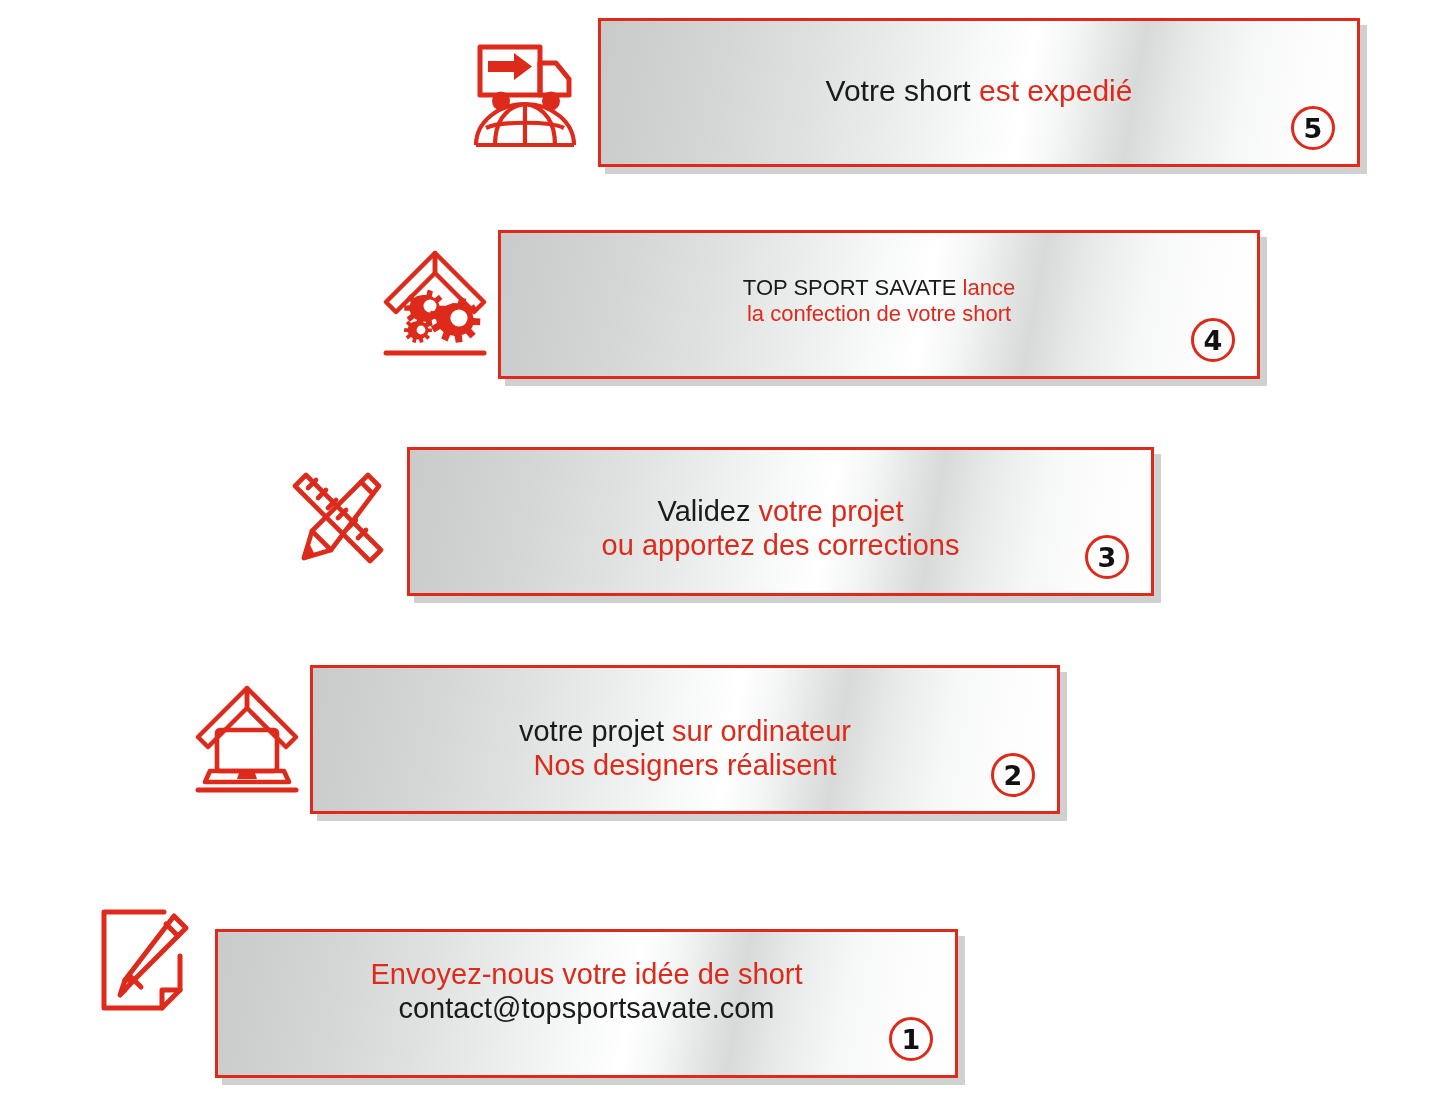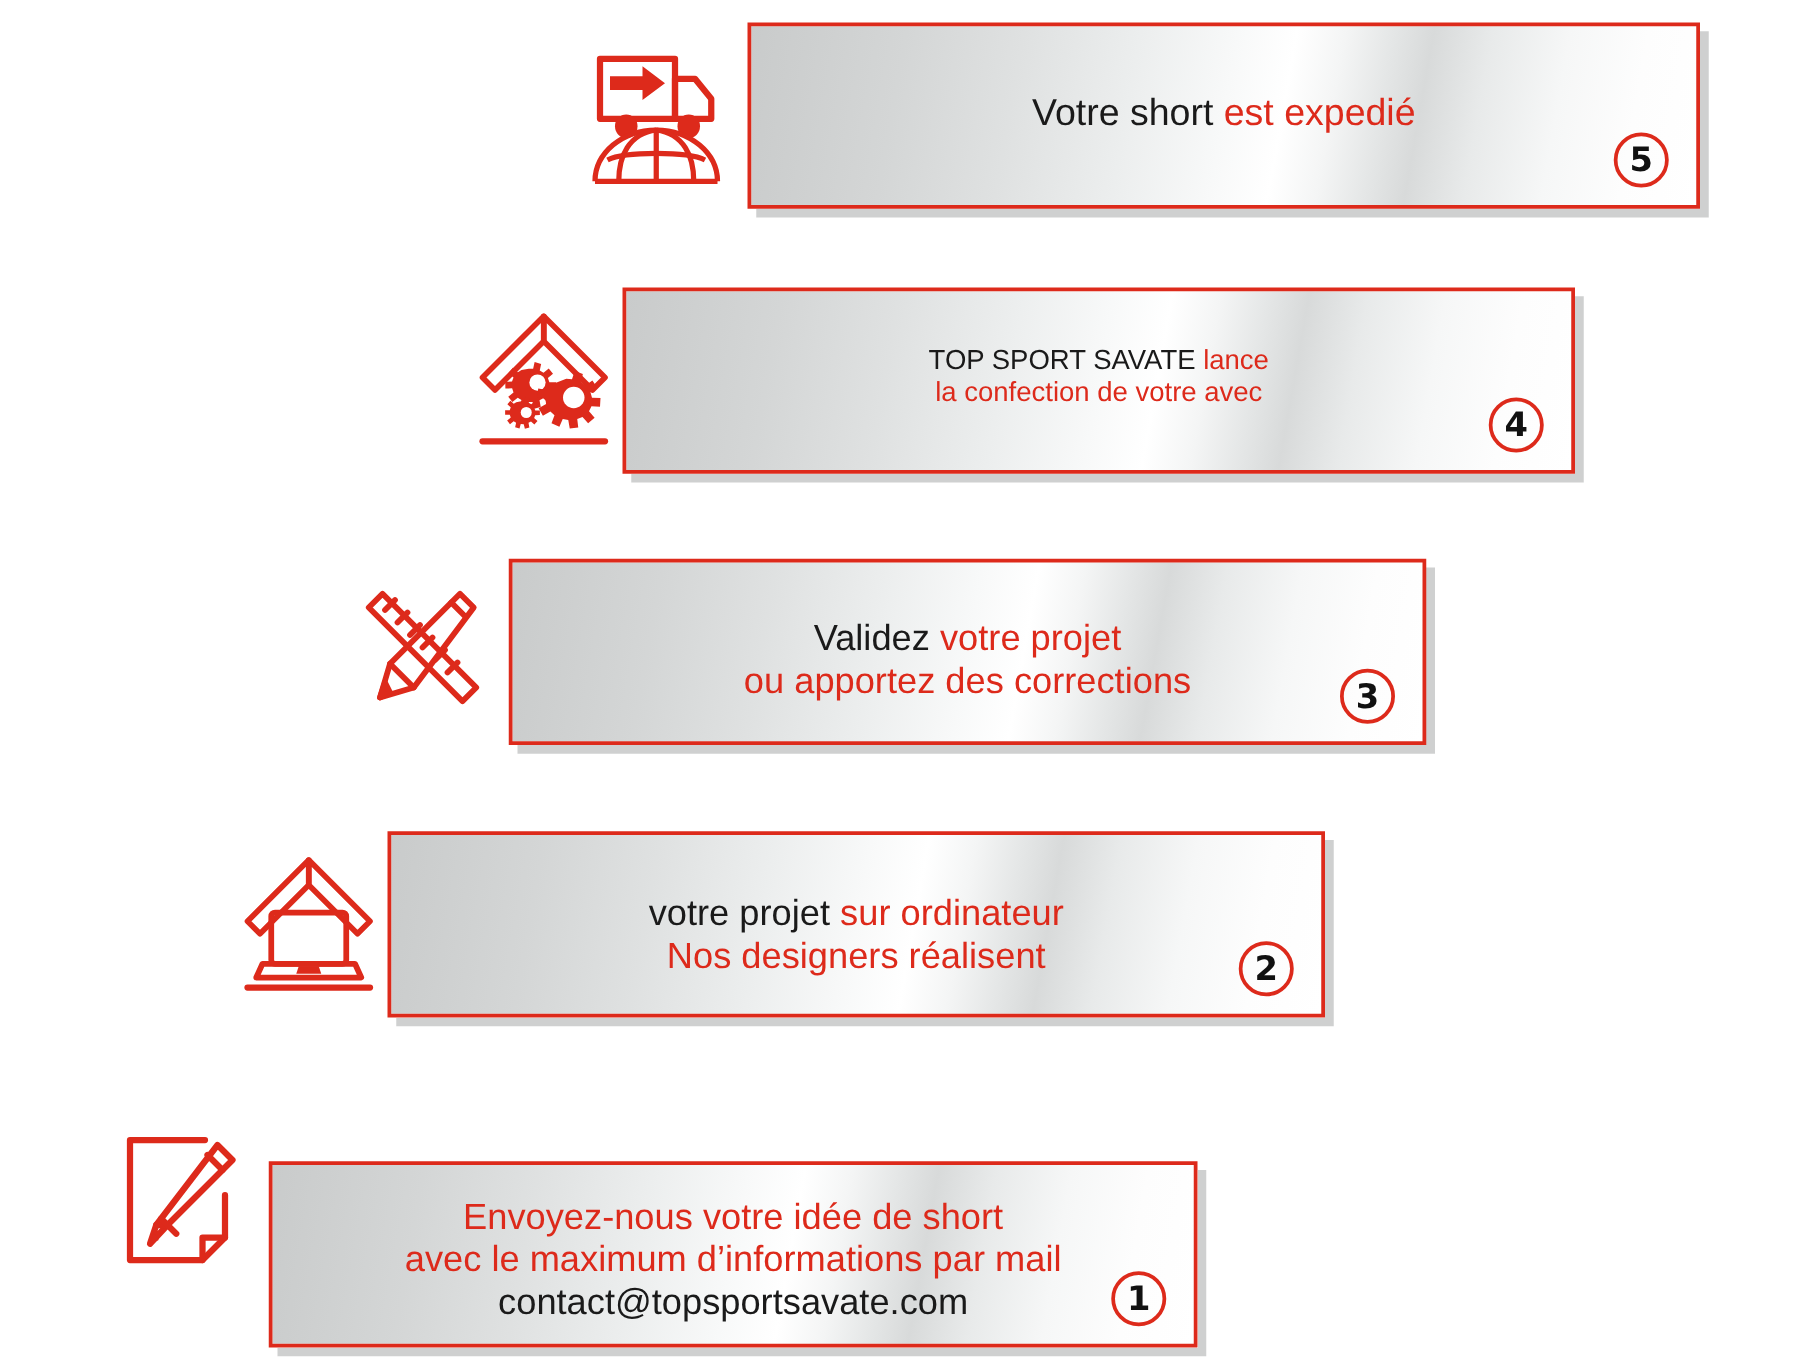--- a/index.html
+++ b/index.html
@@ -97,21 +97,21 @@
   
   #step-5 { left: 470px; top: 18px;  width: 900px; }
   #step-5 .banner { left: 128px; right: 10px; }
   #step-5 .banner-text { top: 52px; font-size: 30px; }
 
   #step-4 { left: 380px; top: 230px; width: 900px; }
   #step-4 .banner { left: 118px; right: 20px; }
   #step-4 .banner-text { top: 42px; font-size: 22px; }
 
   #step-3 { left: 282px; top: 447px; width: 890px; }
-  #step-3 .banner { left: 125px; right: 31px; }
+  #step-3 .banner { left: 125px; right: 18px; }
   #step-3 .banner-text { top: 44px; font-size: 29px; }
 
   #step-2 { left: 192px; top: 665px; width: 890px; }
   #step-2 .banner { left: 118px; right: 22px; }
   #step-2 .banner-text { top: 46px; font-size: 29px; }
 
   #step-1 { left: 90px;  top: 885px; width: 890px; }
   #step-1 .banner { left: 125px; right: 22px; margin-top: 44px; }
   #step-1 .banner-text { top: 25px; font-size: 29px; }
 </style>
@@ -166,21 +166,21 @@
         <g fill="#dd2a1b">
           <path d="M37 76 l2.4 0.1 0.8-3.7 3.6 1.1 -0.8 3.6 2 1.2 2.9-2.4 2.3 2.9 -2.8 2.4 0.8 2.2 3.7 0 0 3.7 -3.7 0.1 -0.9 2.2 2.7 2.5 -2.5 2.8 -2.7-2.5 -2 1.1 0.7 3.7 -3.6 1 -0.9-3.6 -2.4-0.1 -1 3.6 -3.5-1 0.8-3.6 -2-1.3 -2.9 2.4 -2.3-2.9 2.9-2.4 -0.8-2.2 -3.7 0 0-3.7 3.7 0 0.8-2.3 -2.7-2.4 2.4-2.9 2.7 2.5 2-1.2z"></path>
           <circle cx="41" cy="85" r="4.4" fill="#ffffff"></circle>
         </g>
         <line x1="6" y1="108" x2="104" y2="108" stroke="#dd2a1b" stroke-width="5" stroke-linecap="round"></line>
       </svg>
     </div>
     <div class="banner">
       <div class="banner-text">
           <span class="ln"><span class="blk">TOP SPORT SAVATE </span><span class="red">lance</span></span>
-          <span class="ln"><span class="red">la confection de votre avec</span></span>
+          <span class="ln"><span class="red">la confection de votre short</span></span>
         </div>
       <div class="badge">4</div>
     </div>
   </div>
 
   <div class="step" id="step-3">
     <div class="step-icon">
       <svg viewBox="0 0 110 120" xmlns="http://www.w3.org/2000/svg">
         <g fill="none" stroke="#dd2a1b" stroke-width="4.6" stroke-linejoin="round" stroke-linecap="round">
 
@@ -242,20 +242,19 @@
           <line x1="44" y1="80" x2="35" y2="80"></line>
           <line x1="76" y1="24" x2="88" y2="36"></line>
           <line x1="39" y1="75" x2="51" y2="87"></line>
         </g>
         <path d="M30 95 L37 92 L33 86 Z" fill="#dd2a1b"></path>
       </svg>
     </div>
     <div class="banner">
       <div class="banner-text">
           <span class="ln"><span class="red">Envoyez-nous votre idée de short</span></span>
-          <span class="ln"><span class="red">avec le maximum d’informations par mail</span></span>
           <span class="ln"><span class="blk">contact@topsportsavate.com</span></span>
         </div>
       <div class="badge">1</div>
     </div>
   </div>
 
 </div>
 
 </body></html>

